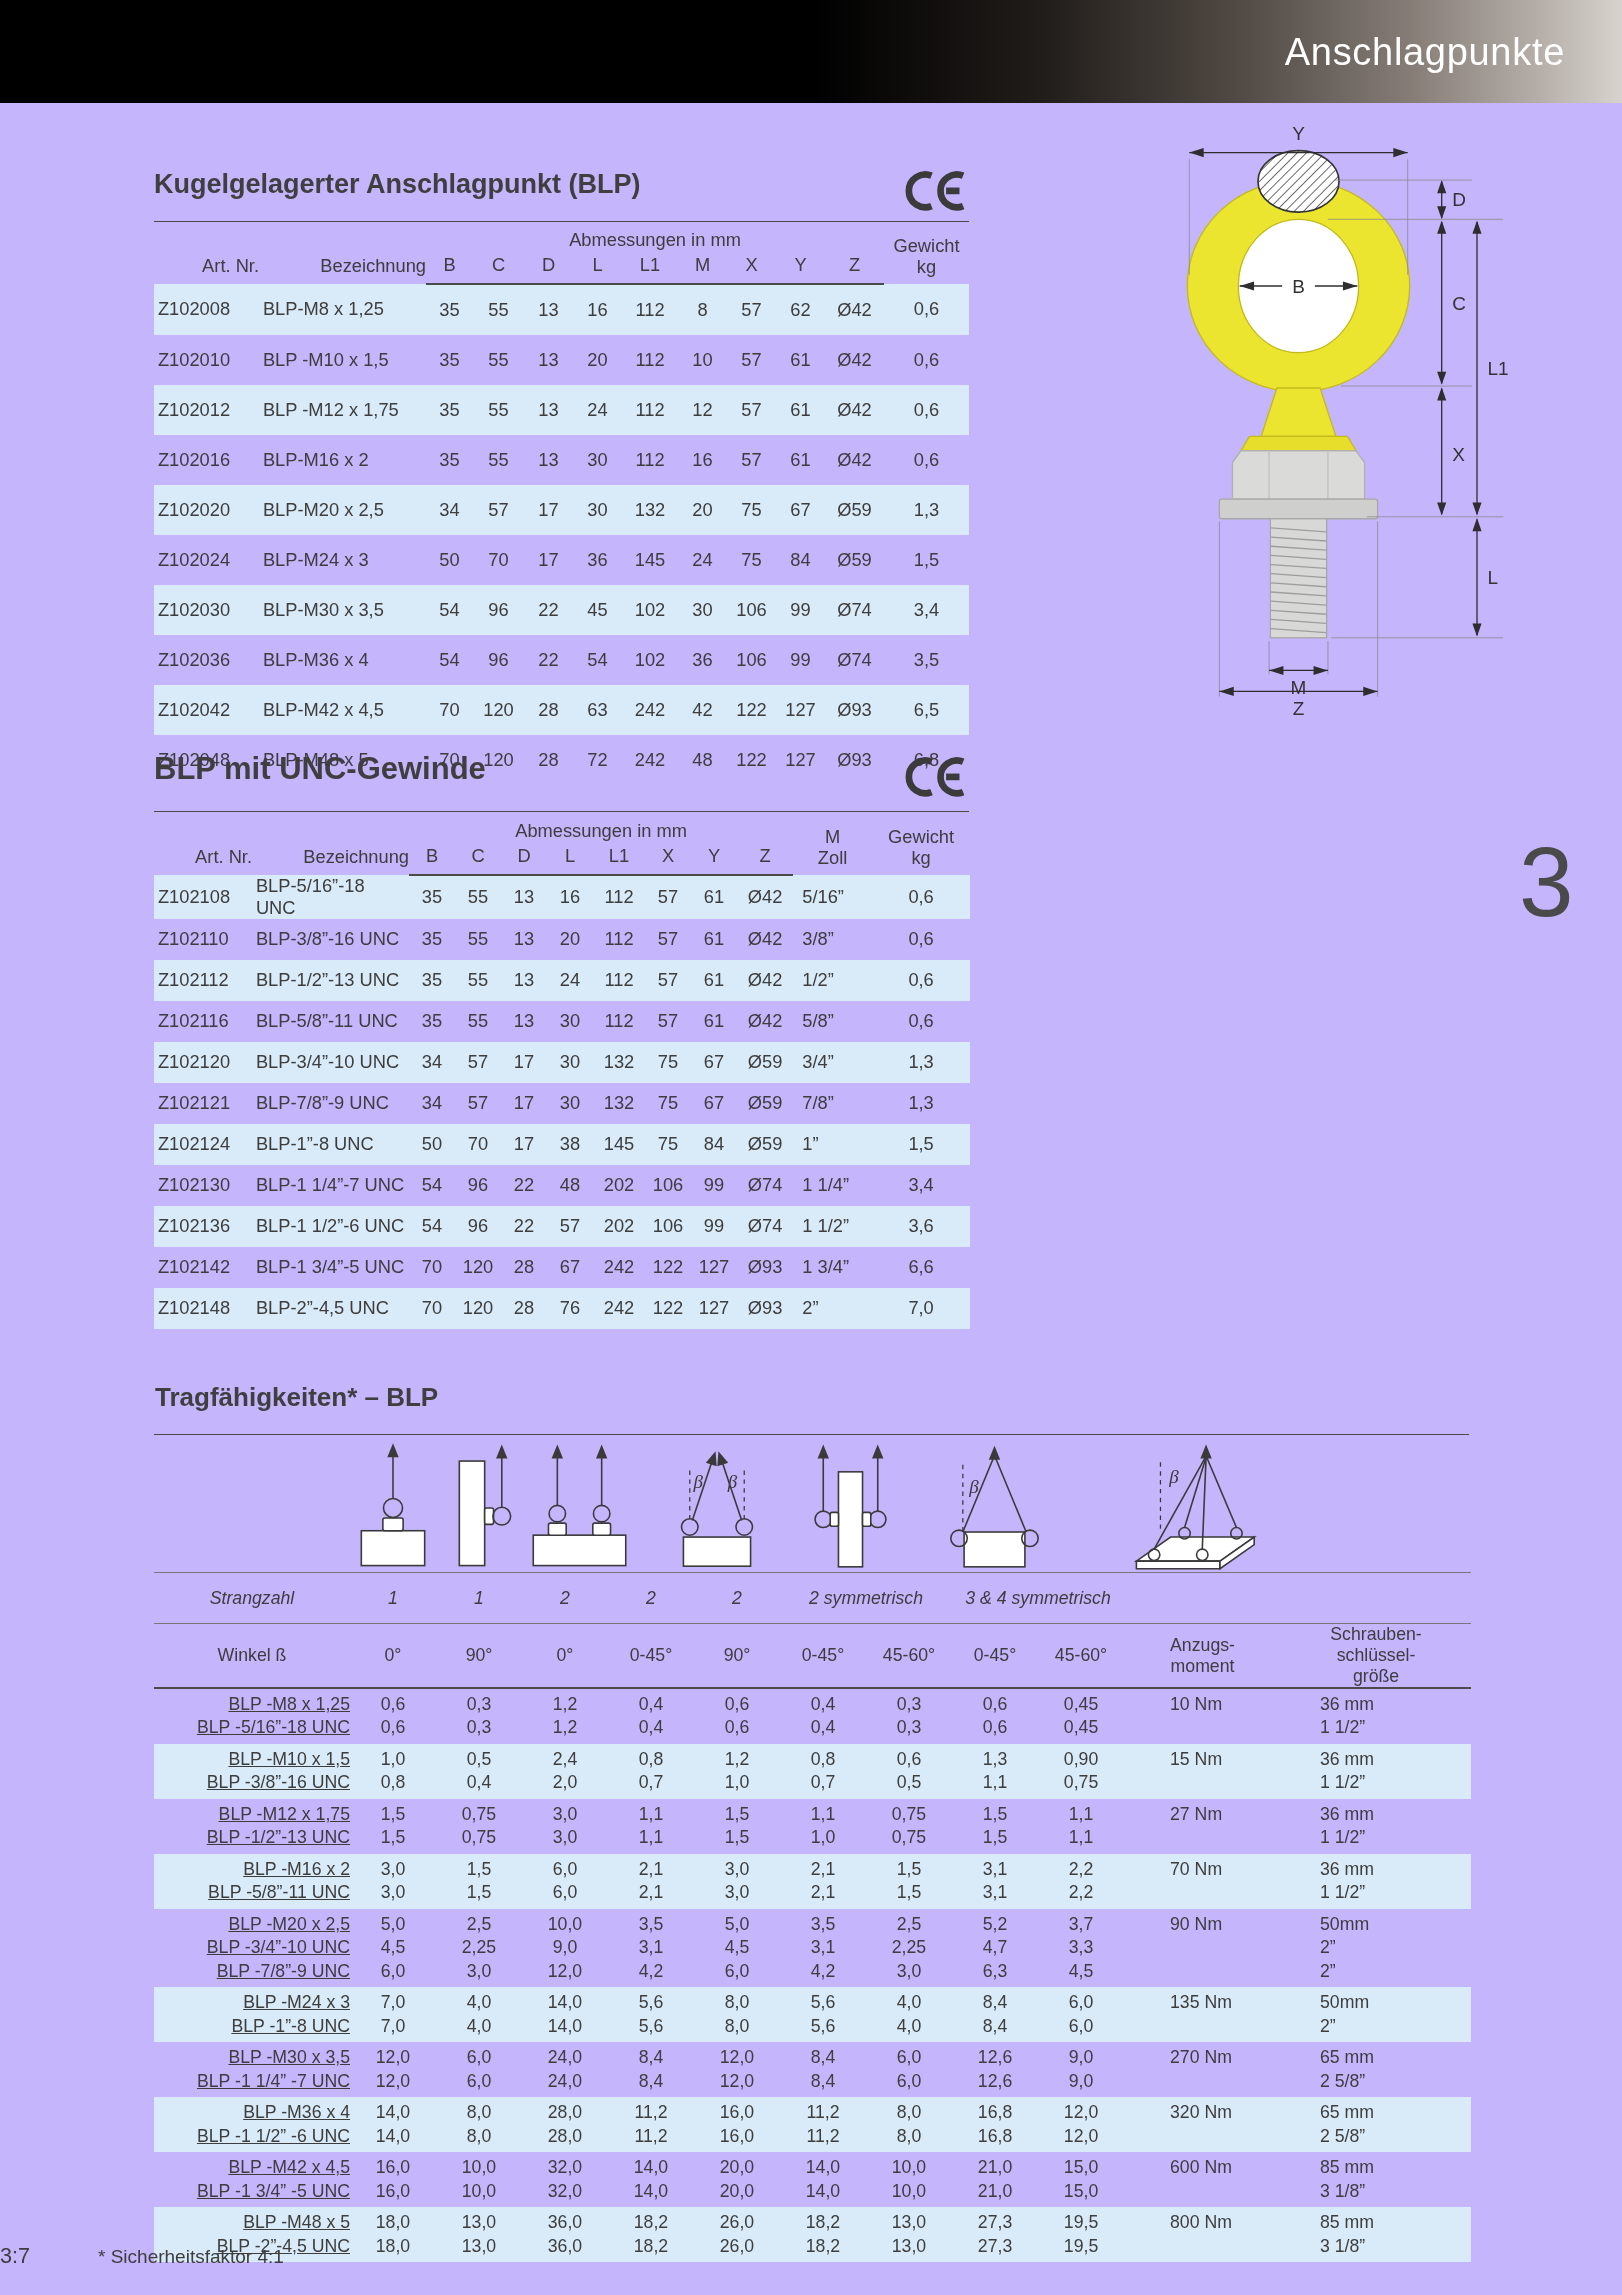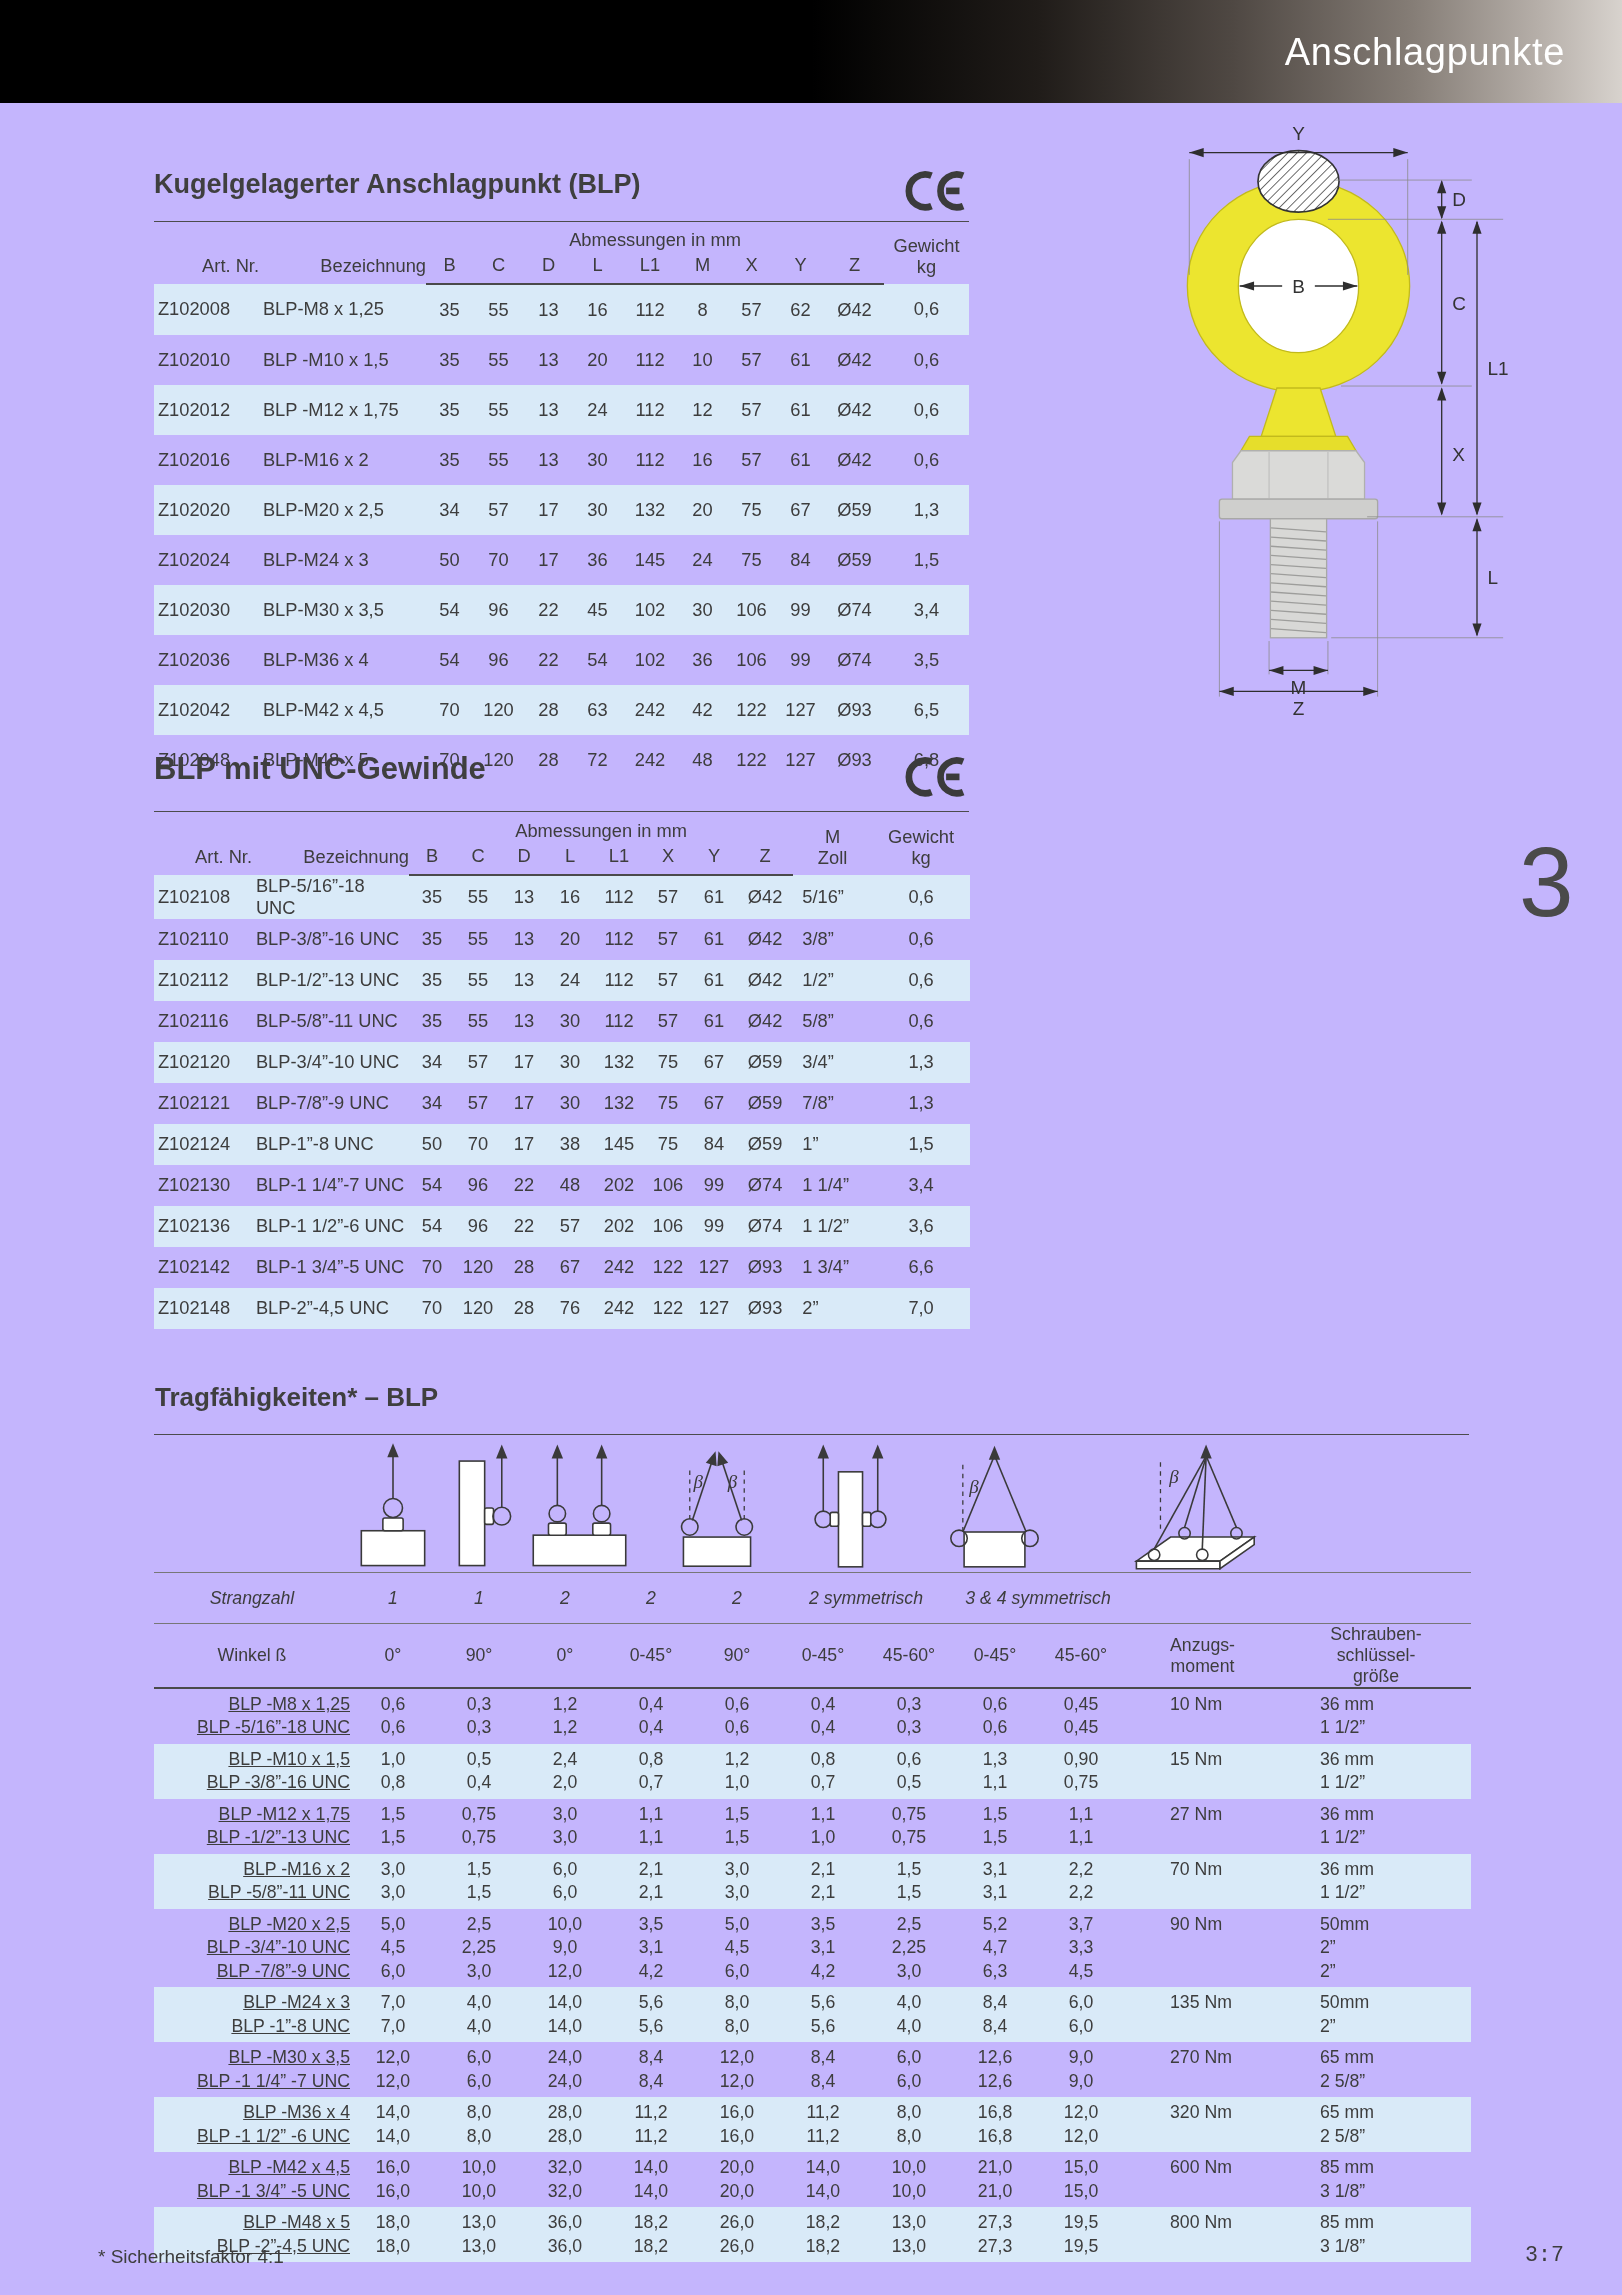--- a/index.html
+++ b/index.html
@@ -1195,16 +1195,16 @@
           </td>
           <td class="wr">
             <div>85 mm</div>
             <div>3 1/8”</div>
           </td>
         </tr>
       </tbody>
   </table>
 
   <div class="foot" style="left:98px;top:2246px;">* Sicherheitsfaktor 4:1</div>
-  <div class="foot" style="left:0;top:2243px;width:1564px;text-align:right;font-size:21.6px;font-family:Liberation Mono, monospace;">3:7</div>
+  <div class="foot" style="left:0;top:2243px;width:1564px;text-align:left;font-size:21.6px;">3:7</div>
 
 </div>
 
 
 </body></html>

